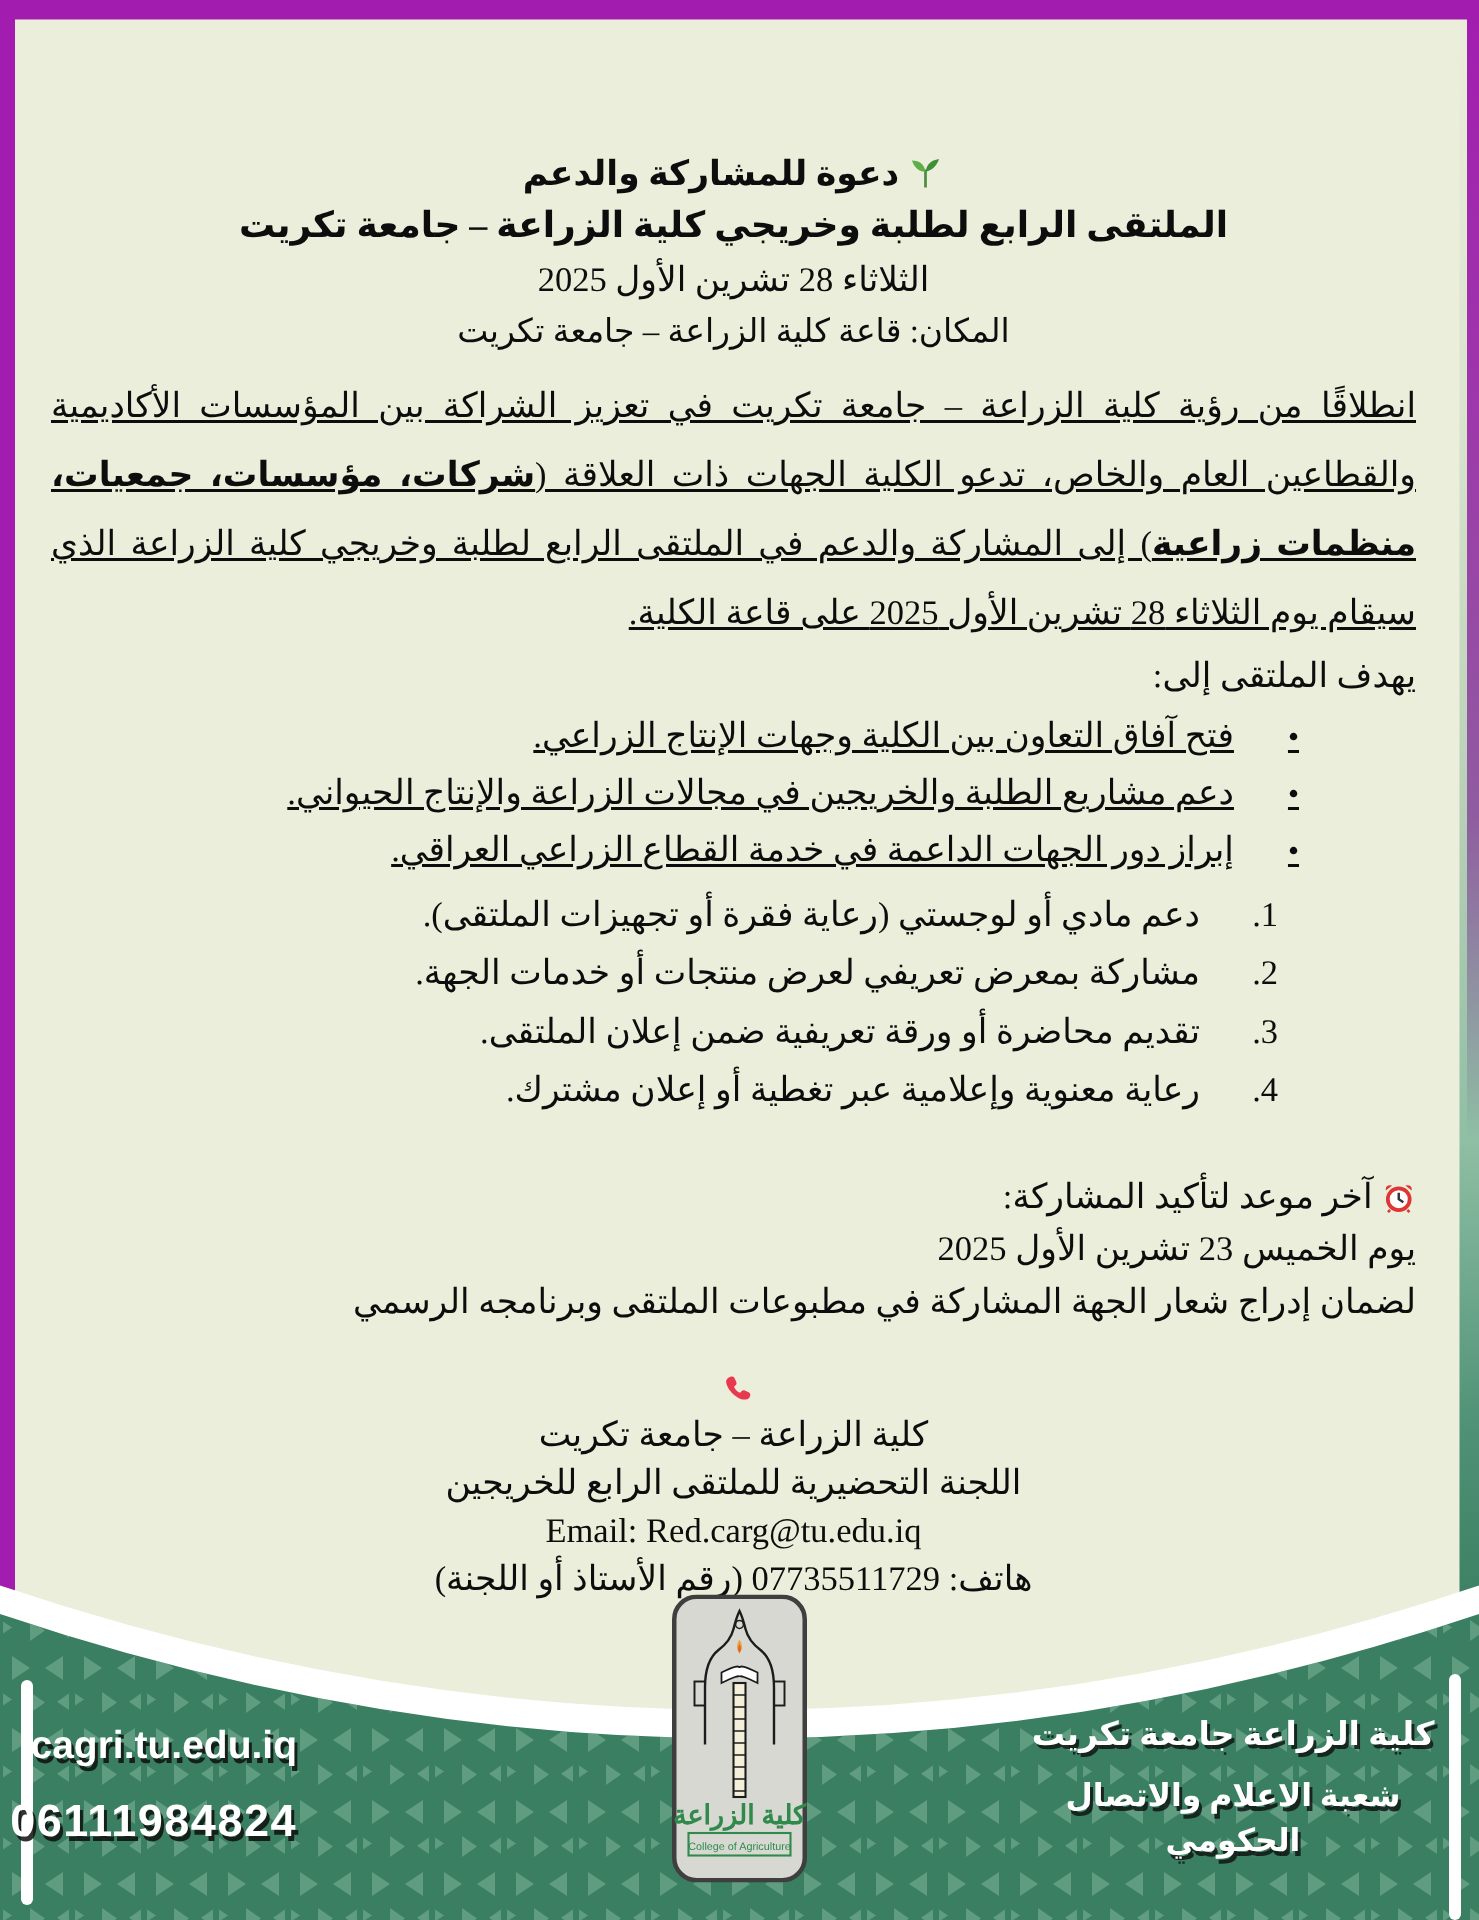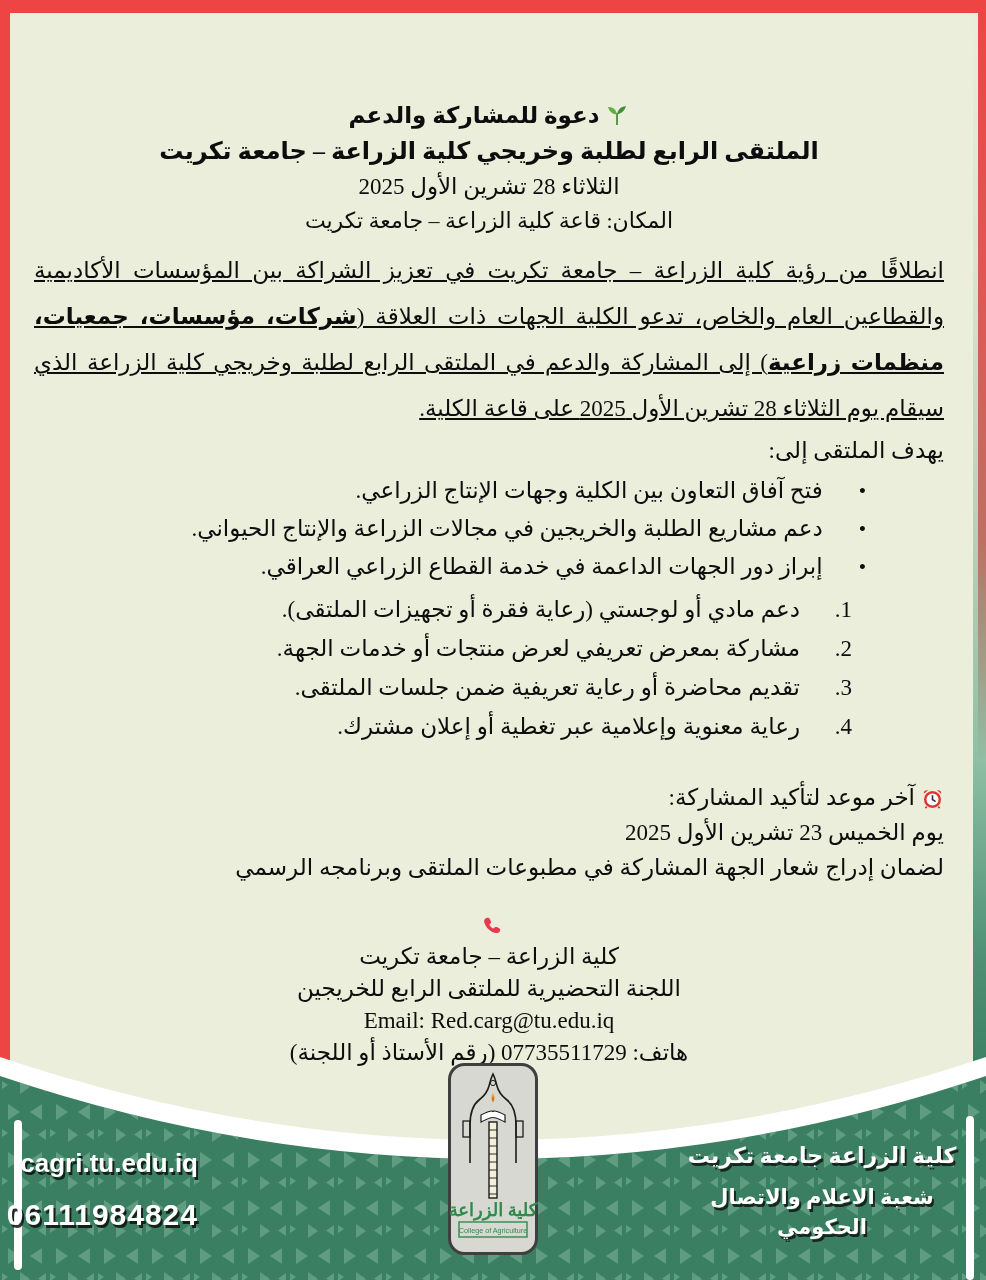--- a/index.html
+++ b/index.html
@@ -1,17 +1,17 @@
 <!DOCTYPE html>
 <html lang="ar" dir="rtl"><head>
 <meta charset="utf-8">
 <style>
   html,body{margin:0;padding:0;background:#ffffff;}
   .page{
-    position:relative;width:986px;height:1280px;background:#ef4444;overflow:hidden;
+    position:relative;width:986px;height:1280px;background:#a21caf;overflow:hidden;
     font-family:"Liberation Serif","DejaVu Serif","DejaVu Sans",serif;color:#0d0d0d;
   }
   
   .cream{position:absolute;left:10px;top:13px;right:8px;height:1150px;background:#ebeeda;}
   
   .edge-strip{
     position:absolute;top:0;right:0;width:13px;height:1085px;z-index:3;
     background:linear-gradient(to bottom,
       rgba(138,180,152,0) 0%,
       rgba(138,180,152,.18) 25%,
@@ -24,21 +24,21 @@
   .hdr{text-align:center;}
   .hdr-l1{font-weight:bold;font-size:23px;line-height:35px;}
   .hdr-l2{font-weight:bold;font-size:24px;line-height:36px;}
   .hdr-l3{font-size:23px;line-height:35px;}
   .hdr-l4{font-size:22px;line-height:34px;}
   .icon{display:inline-block;vertical-align:-5px;margin-left:6px;}
   .icon svg{display:block;}
   .intro{margin-top:10px;text-align:justify;line-height:46px;font-size:23px;text-decoration:underline;}
   .b{font-weight:bold;}
   .goals-heading{text-align:right;line-height:38px;}
-  ul.goals{margin:2px 0 0;padding:0 78px 0 0;list-style:none;}
+  ul.goals{margin:2px 0 0;padding:0 78px 0 0;list-style:none;text-decoration:underline;}
   ul.goals li{line-height:37px;}
   ul.goals li::before{content:"\2022";margin-left:36px;font-size:21px;}
   .part-title{margin-top:6px;text-align:right;line-height:38px;}
   ol.items{margin:4px 0 0;padding:0 92px 0 0;list-style:none;counter-reset:n;}
   ol.items li{counter-increment:n;line-height:39px;}
   ol.items li::before{content:counter(n) ".";display:inline-block;width:42px;margin-left:10px;}
   .deadline{margin-top:34px;text-align:right;line-height:35px;}
   .contact{margin-top:24px;text-align:center;line-height:32px;}
   .email-line{direction:ltr;unicode-bidi:embed;}
   
@@ -88,21 +88,21 @@
     <ul class="goals">
       <li>فتح آفاق التعاون بين الكلية وجهات الإنتاج الزراعي.</li>
       <li>دعم مشاريع الطلبة والخريجين في مجالات الزراعة والإنتاج الحيواني.</li>
       <li>إبراز دور الجهات الداعمة في خدمة القطاع الزراعي العراقي.</li>
     </ul>
 
 
     <ol class="items">
       <li>دعم مادي أو لوجستي (رعاية فقرة أو تجهيزات الملتقى).</li>
       <li>مشاركة بمعرض تعريفي لعرض منتجات أو خدمات الجهة.</li>
-      <li>تقديم محاضرة أو رعاية تعريفية ضمن جلسات الملتقى.</li>
+      <li>تقديم محاضرة أو ورقة تعريفية ضمن إعلان الملتقى.</li>
       <li>رعاية معنوية وإعلامية عبر تغطية أو إعلان مشترك.</li>
     </ol>
 
     <div class="deadline">
       <div>
         <span class="icon">
           <svg width="23" height="23" viewBox="0 0 24 24">
             <path d="M3,7 Q2.4,2.8 7.4,3.4 Z" fill="#e03535"></path>
             <path d="M21,7 Q21.6,2.8 16.6,3.4 Z" fill="#e03535"></path>
             <circle cx="12" cy="13" r="7.6" fill="#ffffff" stroke="#e03535" stroke-width="2.6"></circle>

